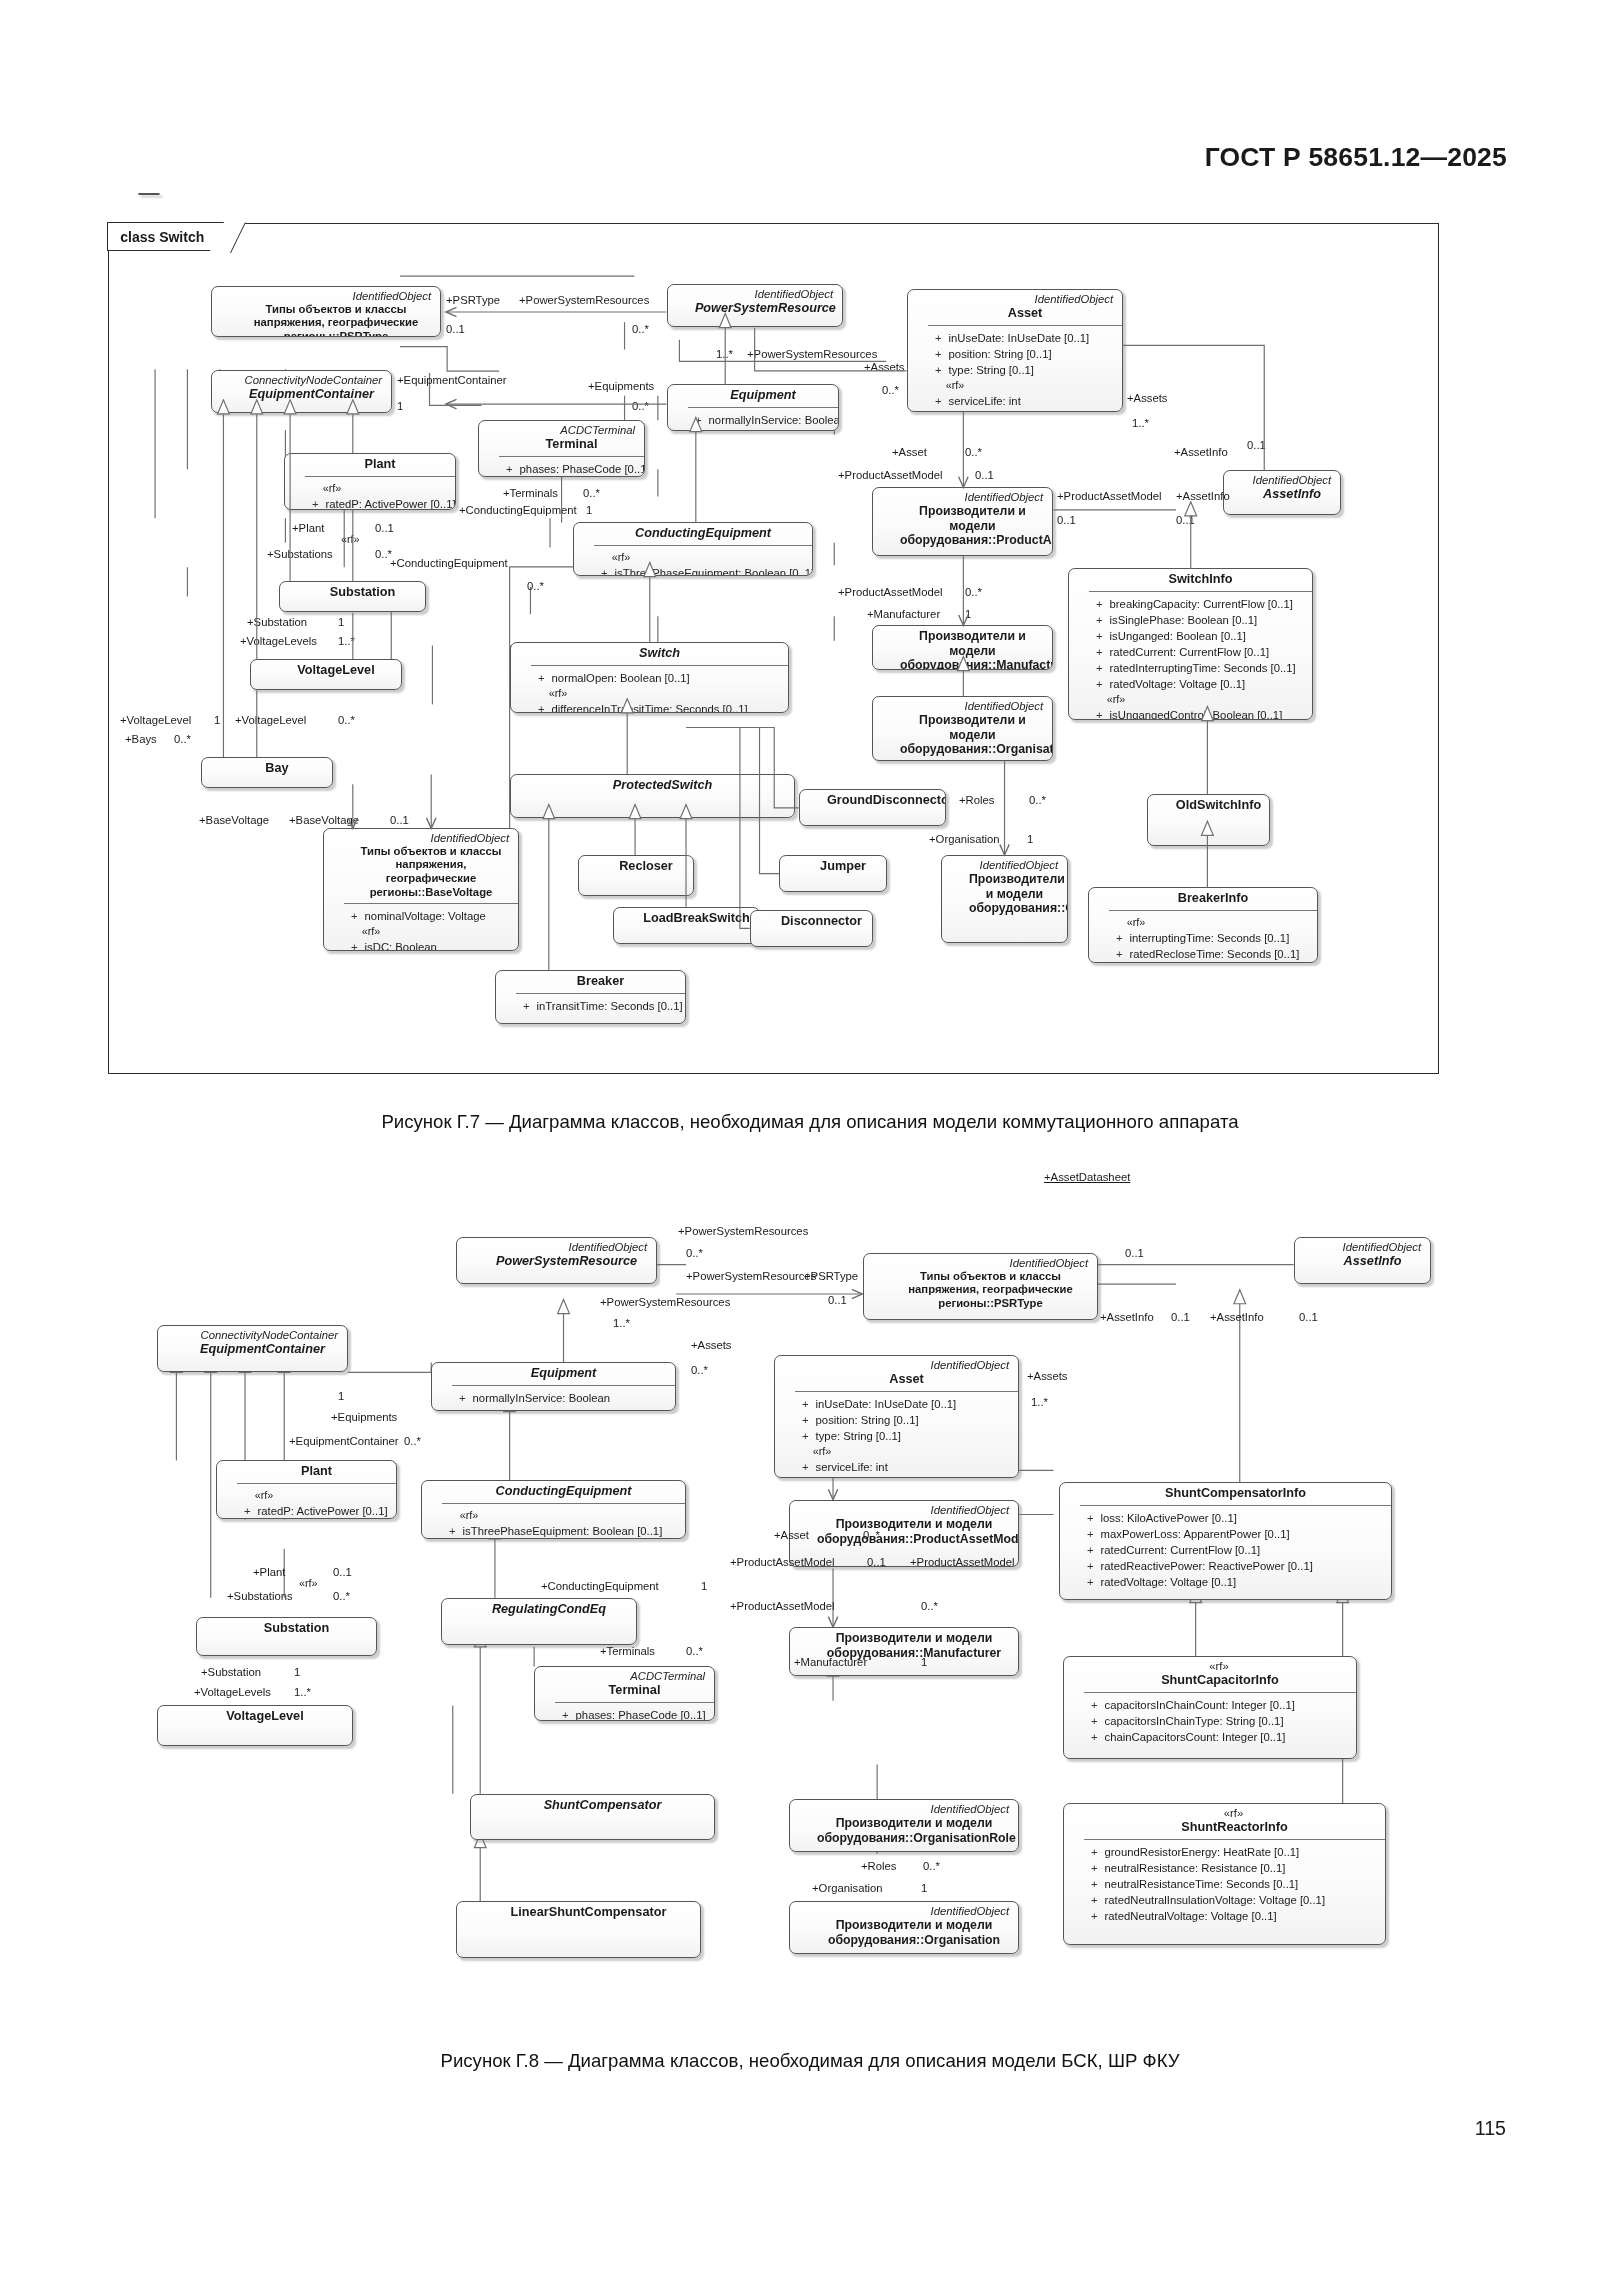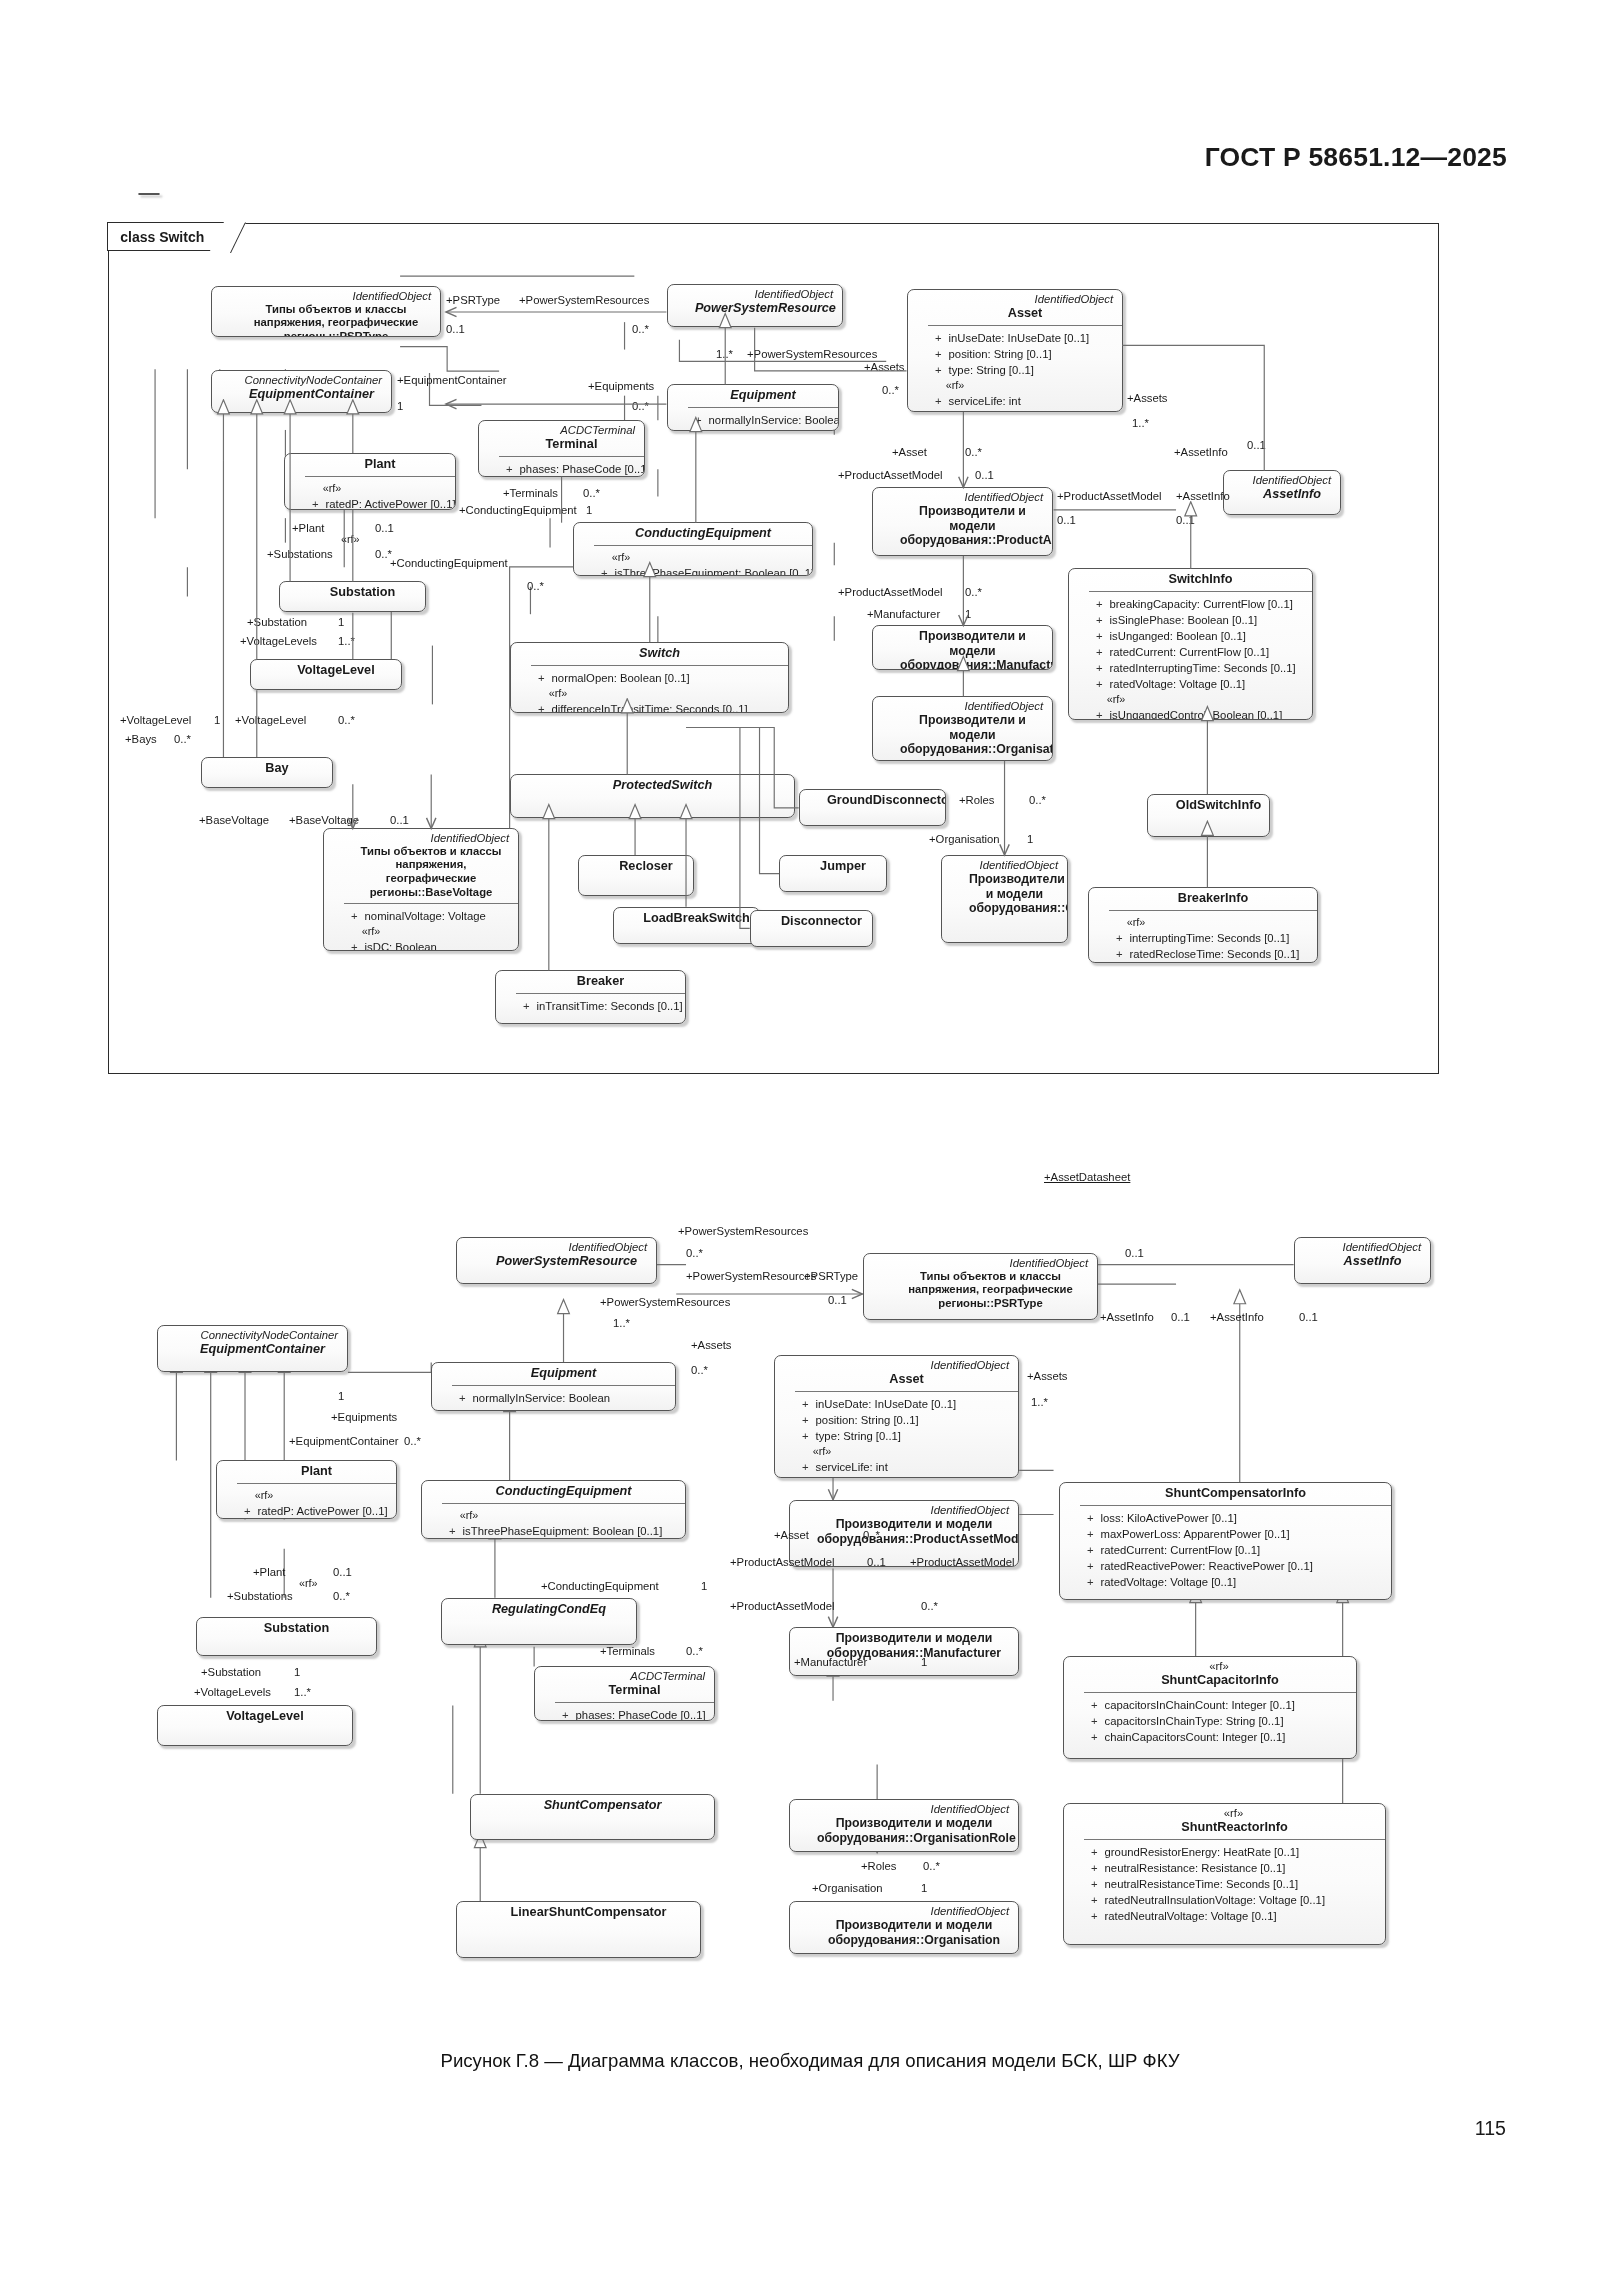--- a/index.html
+++ b/index.html
@@ -408,21 +408,21 @@
         </div>
       <div class="attr rfline">«rf»</div>
       <div class="attr">
           <span class="pm">+</span>
           <span>isUngangedControl: Boolean [0..1]</span>
         </div>
 
     </div>
   </div>
 
-  <div class="cls" style="left:1147px;top:794px;width:123px;height:43px;">
+  <div class="cls" style="left:1147px;top:794px;width:123px;height:52px;">
     <div class="hd">
         <span class="nm">OldSwitchInfo</span>
       </div>
   </div>
 
   <div class="cls" style="left:1088px;top:887px;width:230px;height:76px;">
     <div class="hd">
         <span class="nm">BreakerInfo</span>
       </div>
     <div class="sep"></div>
@@ -631,20 +631,21 @@
       <path d="M1232,810 L1232,735" marker-end="url(#hollowTri)"></path>
 
       <path d="M1232,905 L1232,852" marker-end="url(#hollowTri)"></path>
 
       <path d="M1145,352 L1290,352 L1290,480"></path>
 
       <path d="M1075,520 L1200,520"></path>
     </g>
   </svg>
 
+  <div class="caption" id="cap-g7">Рисунок Г.7 — Диаграмма классов, необходимая для описания модели коммутационного аппарата</div>
 
 
   <svg width="1620" height="2292" style="position:absolute;left:0;top:0;pointer-events:none;" viewBox="0 0 1653 2338">
     <g stroke="#6f6f6f" stroke-width="1.2" fill="none">
 
       <path d="M690,1320 L880,1320" marker-end="url(#openArrow)"></path>
 
       <path d="M600,1290 L700,1290"></path>
 
       <path d="M1120,1290 L1320,1290"></path>

